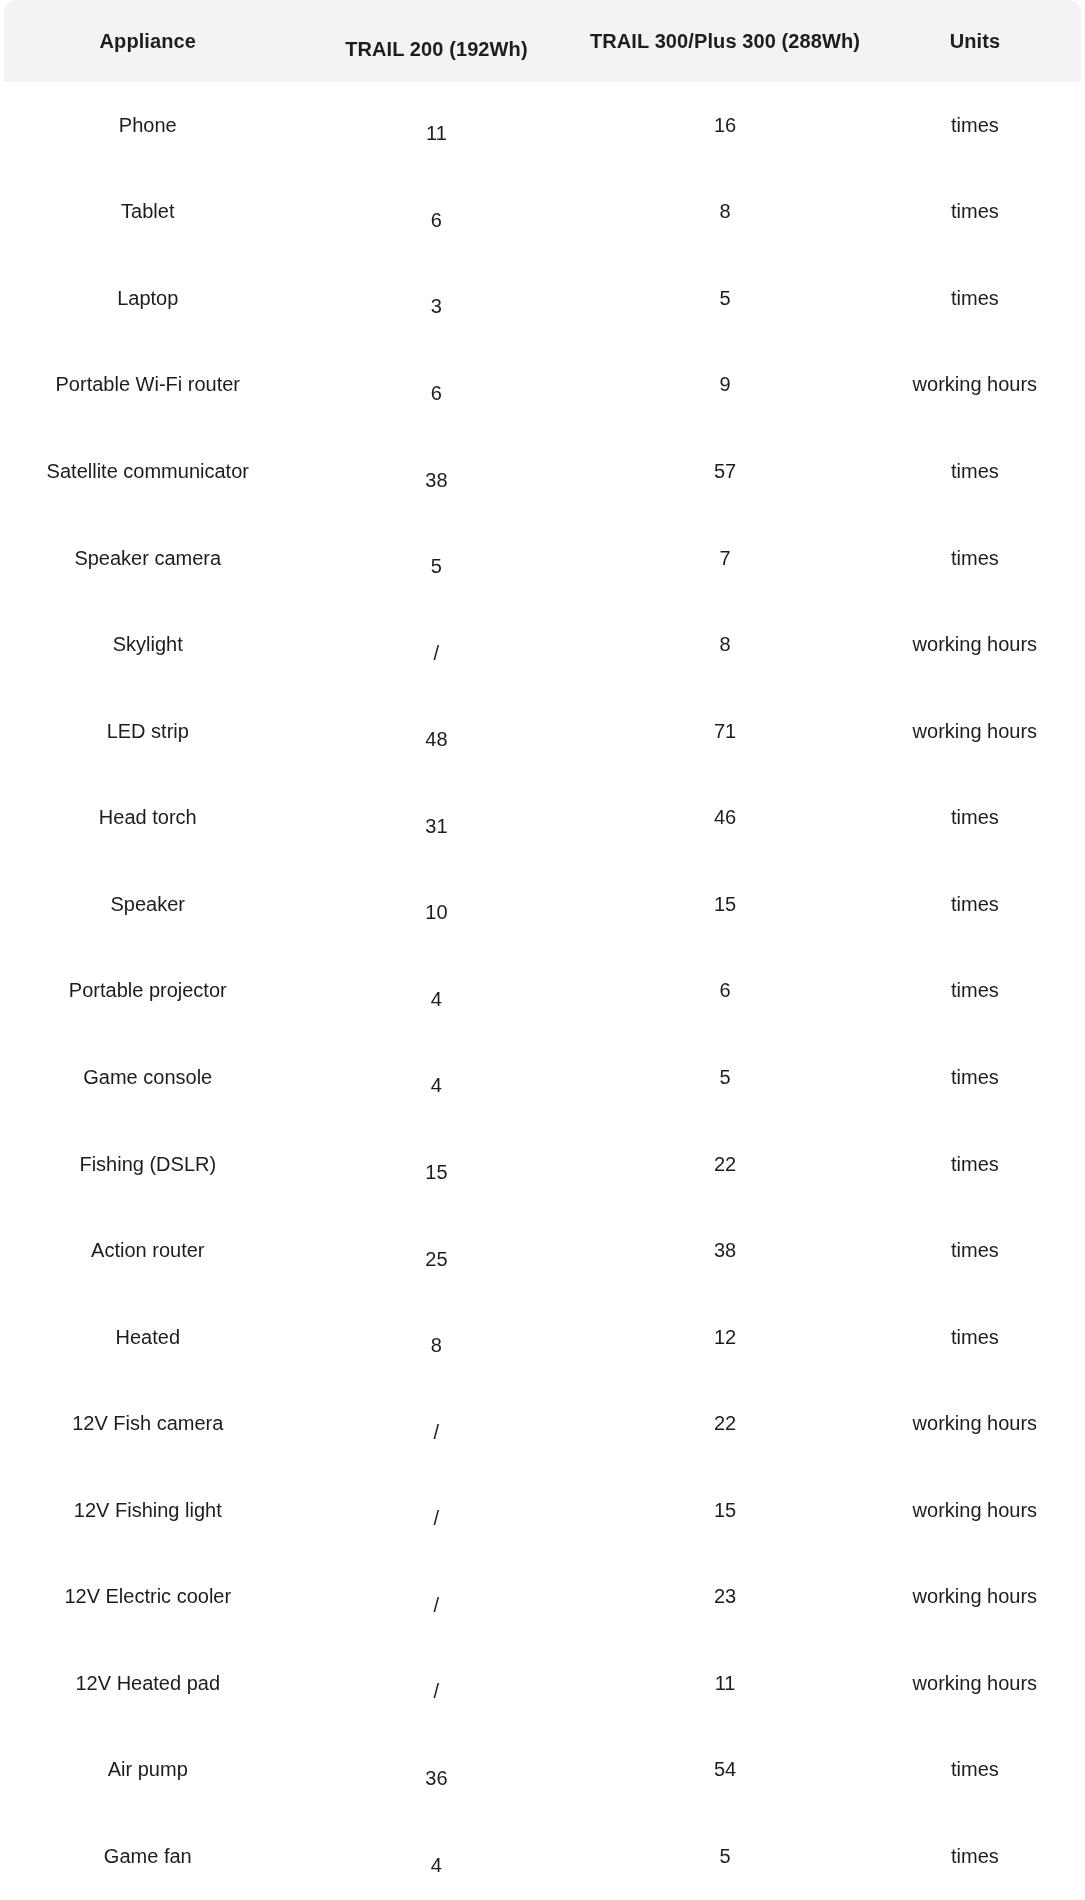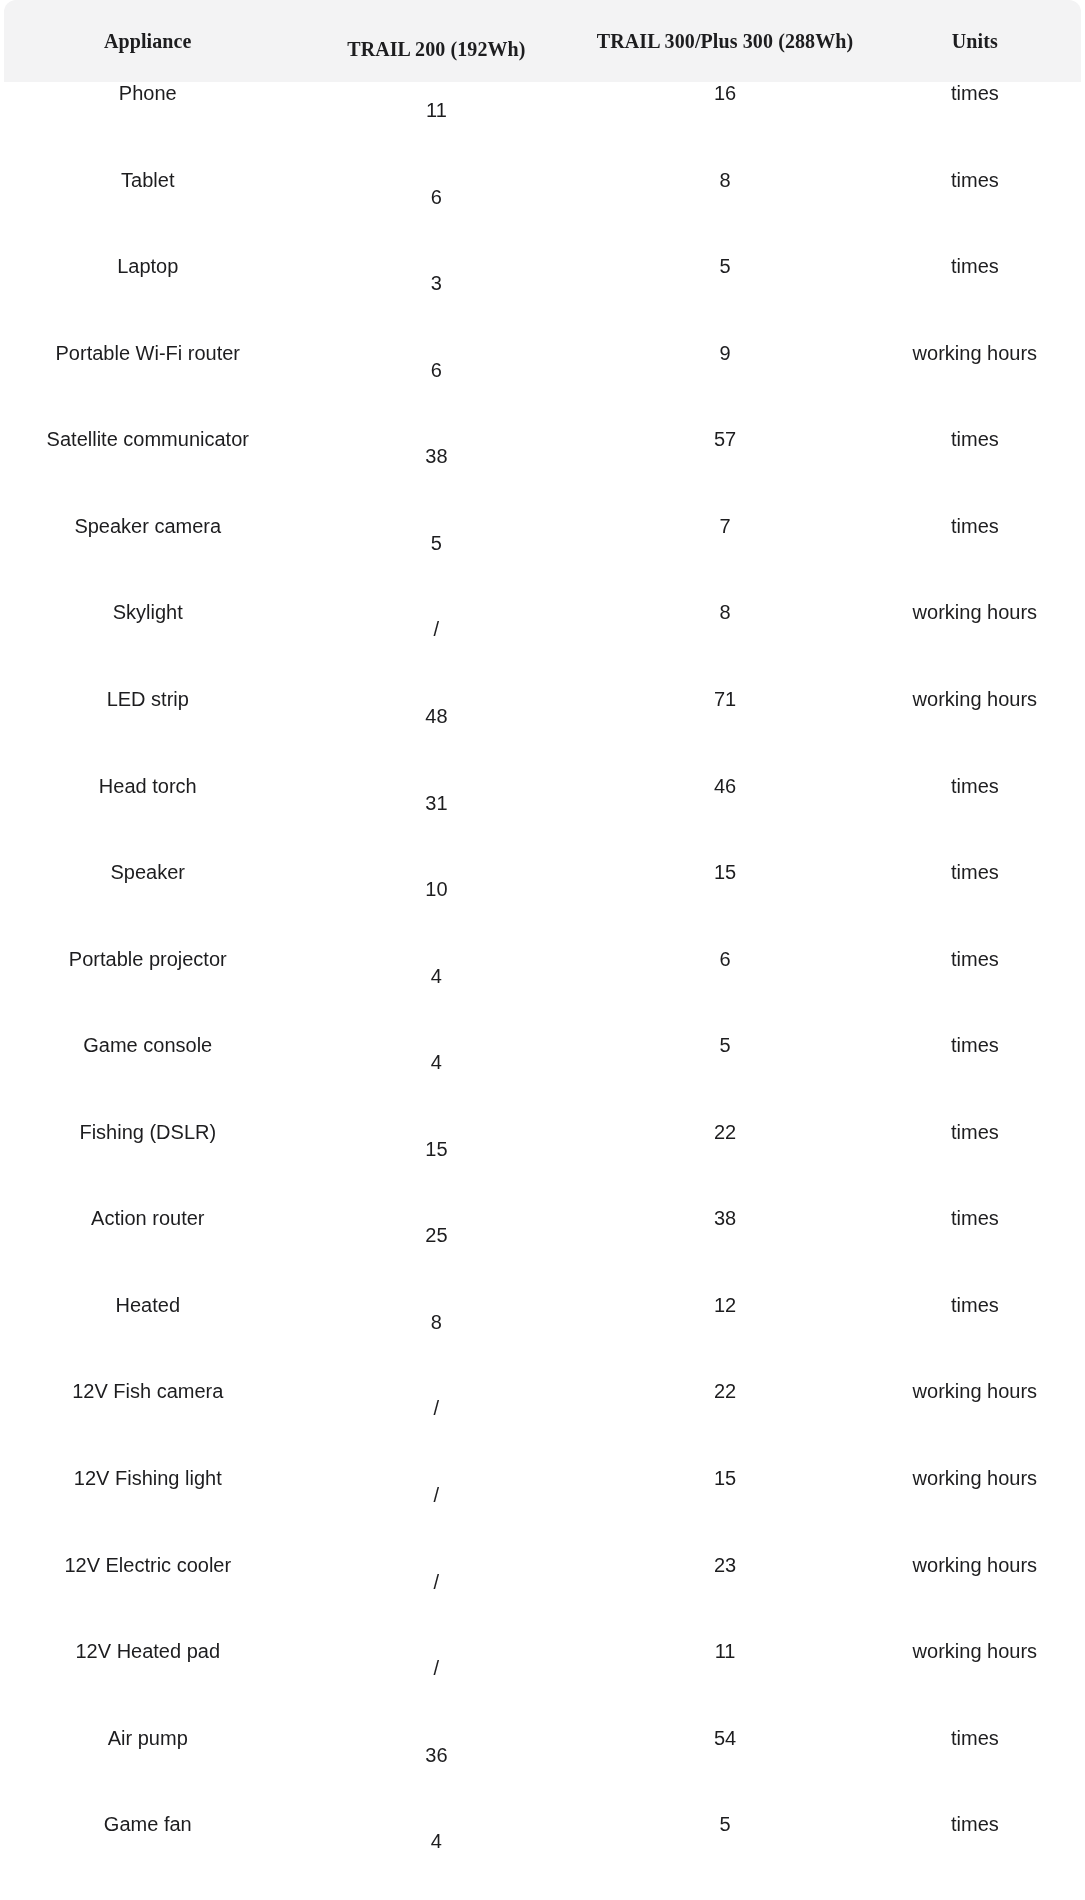--- a/index.html
+++ b/index.html
@@ -18,34 +18,34 @@
   .appliance-table {
     margin: 0 4px;
     color: #1d1d1f;
   }
   .thead {
     display: flex;
     align-items: center;
     height: 82px;
     background: #f3f3f4;
     border-radius: 12px 12px 0 0;
-    font-family: Liberation Serif, serif;
   }
   .th {
     font-size: 20px;
     font-weight: 600;
     text-align: center;
     letter-spacing: 0.1px;
     white-space: nowrap;
   }
   .tbody {
     background: #ffffff;
   }
   .tr {
     display: flex;
+    align-items: center;
     height: 86.57px;
   }
   .td {
     font-size: 20px;
     font-weight: 400;
     text-align: center;
     white-space: nowrap;
   }
   .col-appliance { width: 26.7%; }
   .col-trail200  { width: 26.9%; margin-top: 17px; }

